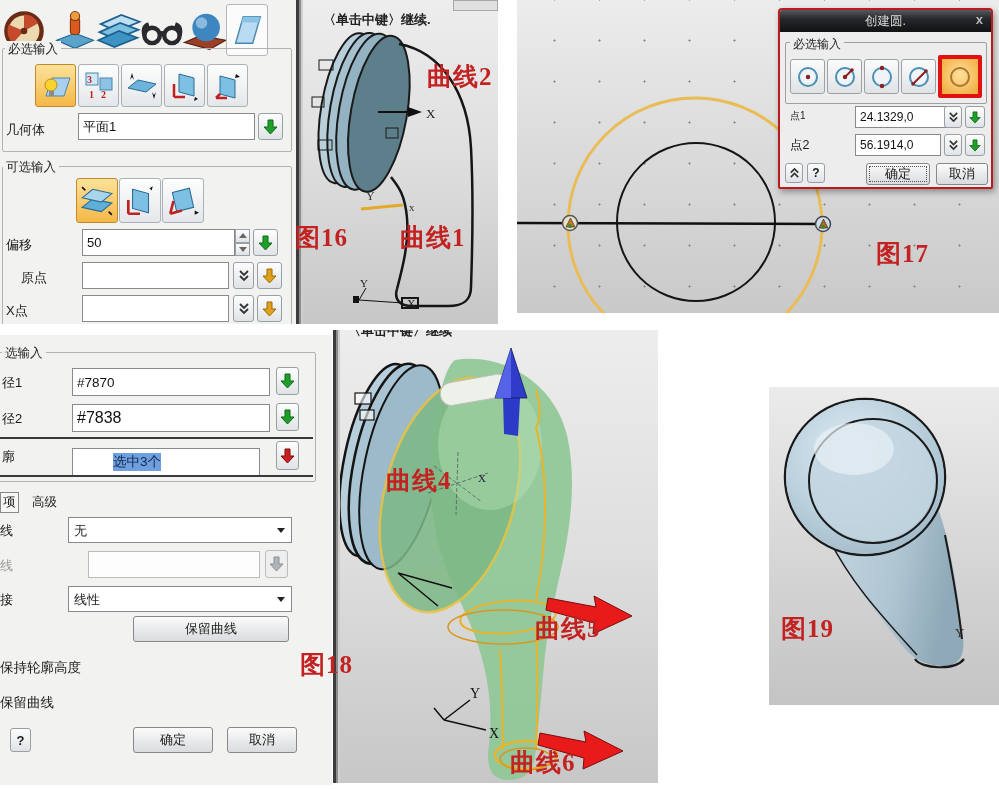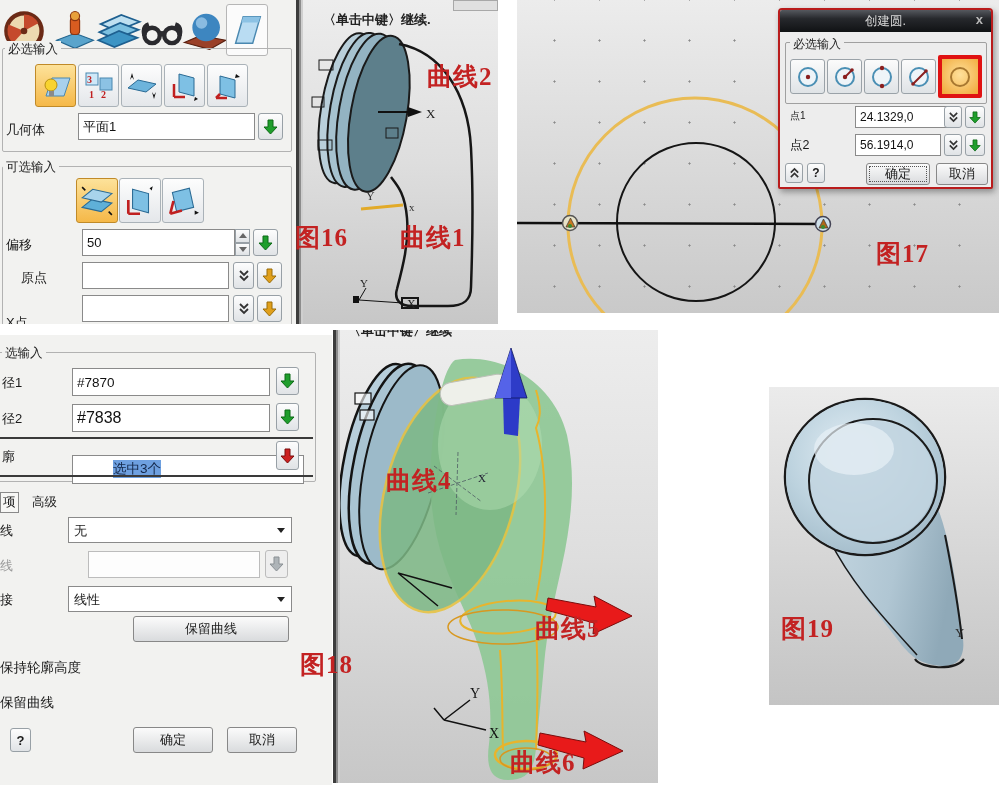--- a/index.html
+++ b/index.html
@@ -204,21 +204,21 @@
         <polyline points="2,2 6,6 10,2"></polyline>
         <polyline points="2,7 6,11 10,7"></polyline>
       </svg>
     </span>
   <span class="abtn" style="left:257px;top:262px;width:25px;height:27px;">
     <svg width="15" height="16" viewBox="0 0 15 16">
         <polygon points="5,1 10,1 10,8 14,8 7.5,15 1,8 5,8" fill="#e0a01c" stroke="#9a6c08"></polygon>
       </svg>
     </span>
 
-  <span class="flabel" style="left:6px;top:314px;">X点</span>
+  <span class="flabel" style="left:6px;top:302px;">X点</span>
   <input class="field" style="left: 82px; top: 295px; width: 147px; height: 27px;">
   <span class="abtn" style="left:233px;top:295px;width:21px;height:27px;">
     <svg width="12" height="13" viewBox="0 0 12 13" fill="none" stroke="#333" stroke-width="1.8">
         <polyline points="2,2 6,6 10,2"></polyline>
         <polyline points="2,7 6,11 10,7"></polyline>
       </svg>
     </span>
   <span class="abtn" style="left:257px;top:295px;width:25px;height:27px;">
     <svg width="15" height="16" viewBox="0 0 15 16">
         <polygon points="5,1 10,1 10,8 14,8 7.5,15 1,8 5,8" fill="#e0a01c" stroke="#9a6c08"></polygon>
@@ -378,21 +378,21 @@
   <span class="flabel" style="left:2px;top:75px;">径2</span>
   <input class="field" style="left: 72px; top: 69px; width: 198px; height: 28px; font-size: 16px;" value="#7838">
   <span class="abtn" style="left:276px;top:68px;width:23px;height:28px;">
     <svg width="15" height="16" viewBox="0 0 15 16">
         <polygon points="5,1 10,1 10,8 14,8 7.5,15 1,8 5,8" fill="#1f9e2c" stroke="#0c6a16"></polygon>
       </svg>
     </span>
 
   <div class="hline" style="left:-5px;top:102px;width:318px;"></div>
   <span class="flabel" style="left:2px;top:113px;">廓</span>
-  <div class="field" style="left:72px;top:120px;width:232px;height:29px;padding-left:40px;">
+  <div class="field" style="left:72px;top:113px;width:188px;height:29px;padding-left:40px;">
     <span style="display:inline-block;margin-top:4px;background:#6ea0e0;color:#14284a;font-size:13.5px;">选中3个</span>
   </div>
   <span class="abtn" style="left:276px;top:106px;width:23px;height:29px;">
     <svg width="15" height="16" viewBox="0 0 15 16">
         <polygon points="5,1 10,1 10,8 14,8 7.5,15 1,8 5,8" fill="#cc2020" stroke="#7a0c0c"></polygon>
       </svg>
     </span>
   <div class="hline" style="left:-5px;top:140px;width:318px;"></div>
 
   <span class="tab-on" style="left:0px;top:157px;">项</span>

